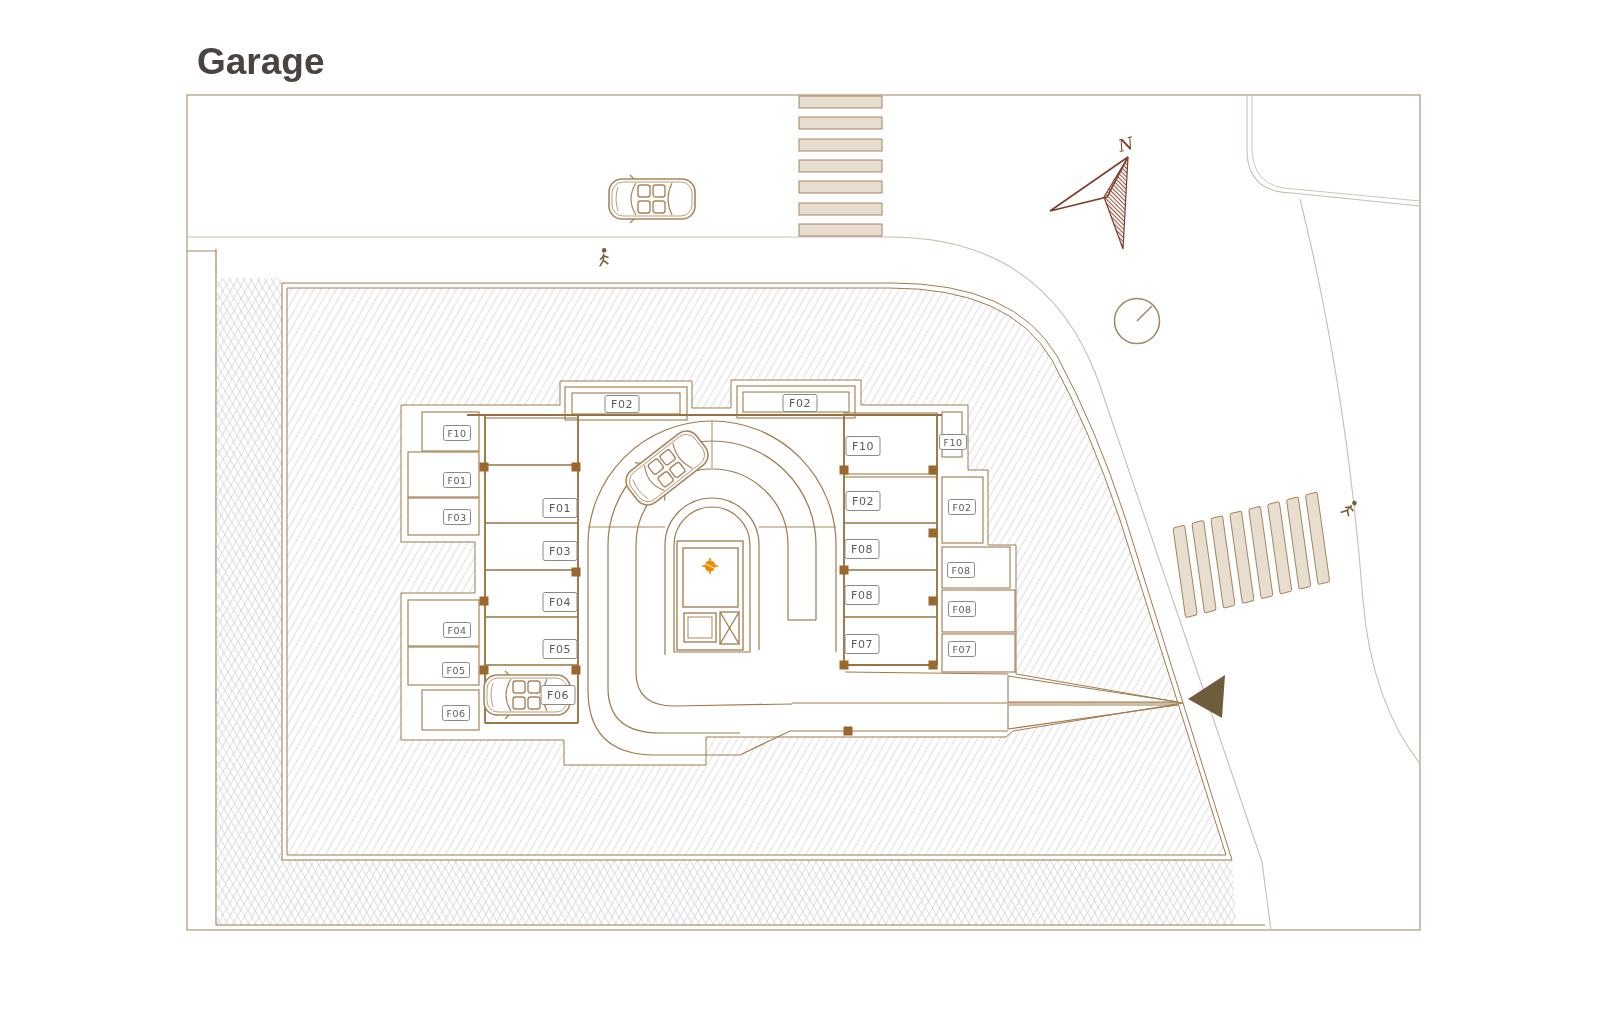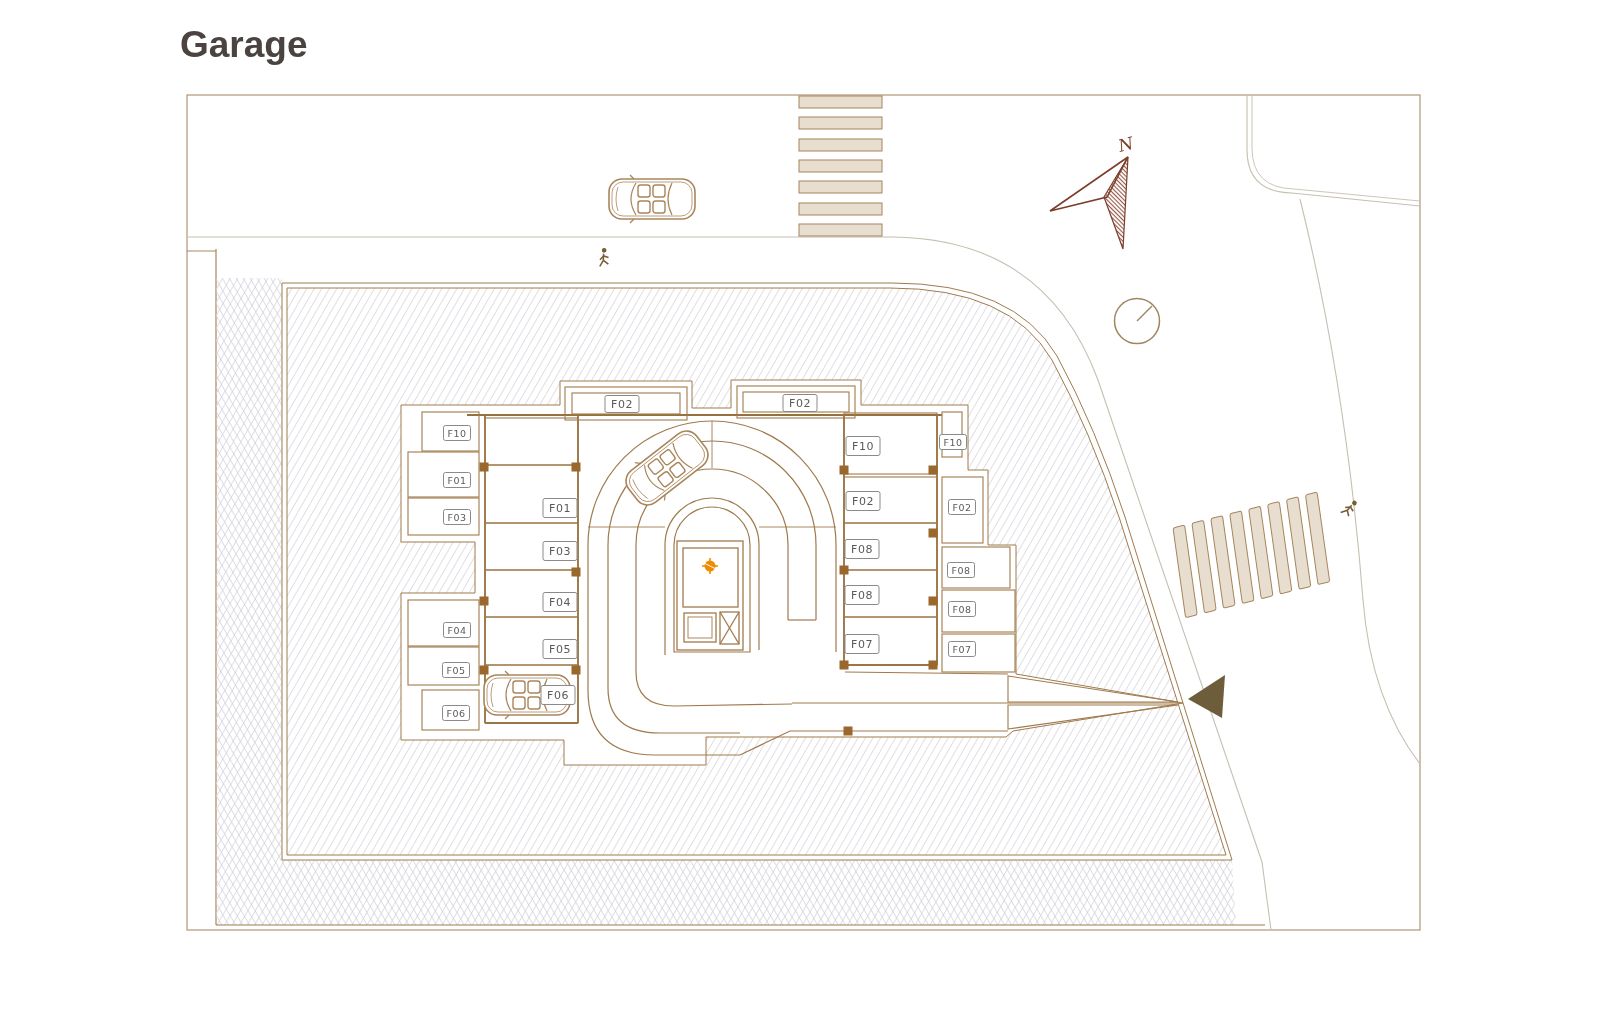--- a/index.html
+++ b/index.html
@@ -1,18 +1,18 @@
 <!DOCTYPE html>
 <html><head>
 <meta charset="utf-8">
 <style>
   html,body{margin:0;padding:0;background:#ffffff;}
   body{width:1620px;height:1021px;position:relative;overflow:hidden;
        font-family:"Liberation Sans",sans-serif;}
-  #title{position:absolute;left:180px;top:24px;margin:0;
+  #title{position:absolute;left:180px;top:24px;margin:17px;
          font-size:37px;font-weight:700;letter-spacing:0px;color:#4a4340;}
   #plan{position:absolute;left:0;top:0;}
   text.lblBig{font-family:"DejaVu Sans",sans-serif;font-size:11px;fill:#5a5a5a;letter-spacing:.5px;}
   text.lblSmall{font-family:"DejaVu Sans",sans-serif;font-size:9.5px;fill:#5a5a5a;letter-spacing:.4px;}
   .lblBox{fill:#ffffff;stroke:#8a8a8a;stroke-width:1;}
   .wall{stroke:#96713f;fill:none;}
   .thin{stroke:#a07a4c;fill:none;}
   .gray{stroke:#c6bfb2;fill:none;}
 </style>
 </head>

